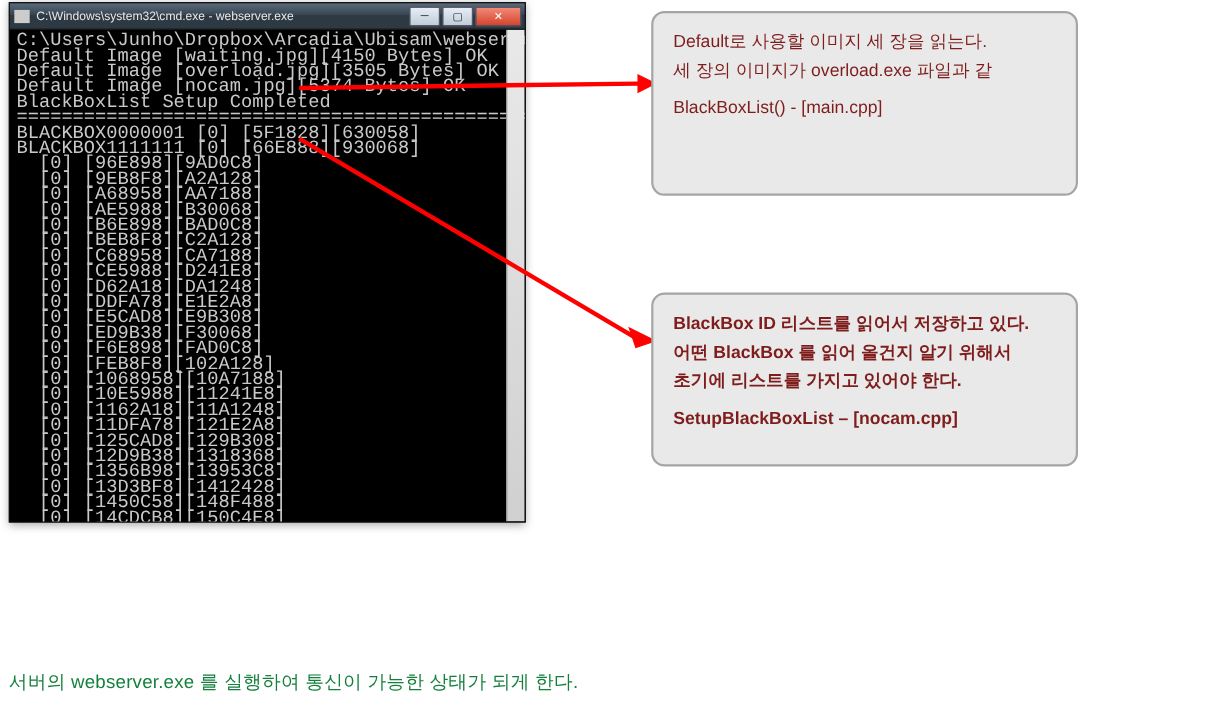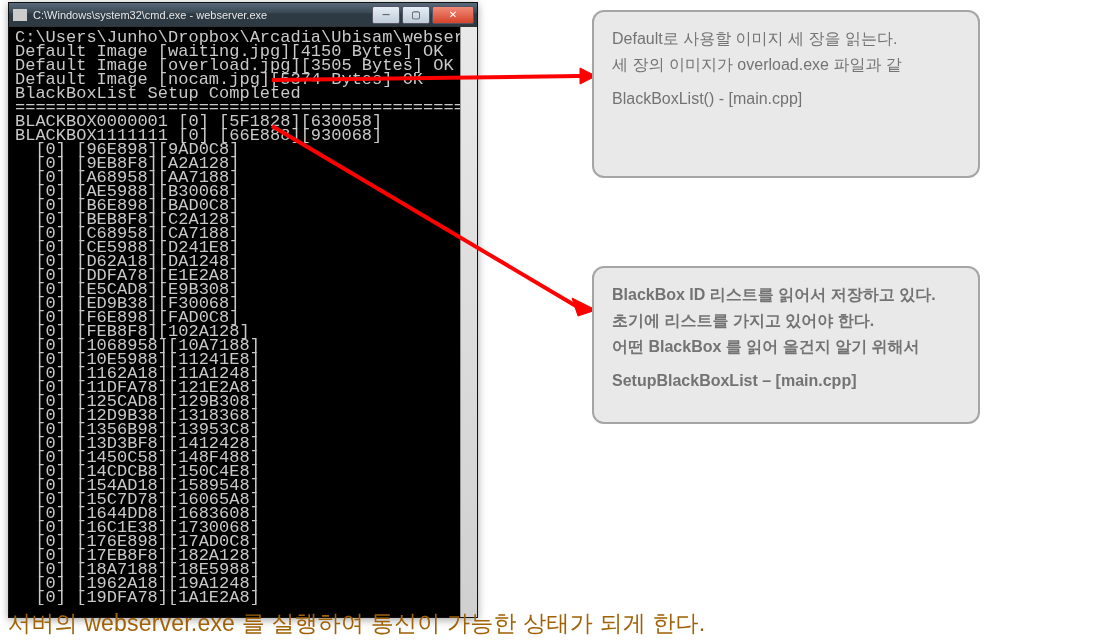--- a/index.html
+++ b/index.html
@@ -9,21 +9,21 @@
     background: #fff;
     font-family: Arial, "Malgun Gothic", sans-serif;
     position: relative;
     overflow: hidden;
   }
   
   
   .cmd-window {
     position: absolute;
     left: 8px; top: 2px;
-    width: 470px; height: 616px;
+    width: 470px; height: 473px;
     background: #000;
     border: 1px solid #111;
     box-shadow: 0 2px 8px rgba(0,0,0,.35);
   }
   .titlebar {
     height: 24px;
     background: linear-gradient(#5a6a7a, #374651 45%, #2d3a44 46%, #2d3a44);
     display: flex;
     align-items: center;
     border-bottom: 1px solid #333;
@@ -76,39 +76,39 @@
   
   .callout {
     position: absolute;
     width: 388px;
     background: #e9e9e9;
     border: 2px solid #a5a5a5;
     border-radius: 12px;
     padding: 14px 18px 18px;
     font-size: 16px;
     line-height: 26px;
-    color:#737373;
+    color:#7f1d1d;
   }
   .callout.cb1 { left: 592px; top: 10px; height:168px; }
   .callout.cb2 { left: 592px; top: 266px; height:158px;font-weight:bold; }
   
   
   .arrow {
     position: absolute;
     overflow: visible;
   }
   .arrow line, .arrow polygon { stroke:#ff0000; }
   .arrow polygon { fill:#ff0000; }
   
   
   .caption {
     position: absolute;
     left: 8px; top: 608px;
-    font-size: 23px;
-    color:#a16207;
+    font-size: 17px;
+    color:#15803d;
     letter-spacing: .2px;
   }
 </style>
 </head>
 <body>
 
 <div class="cmd-window">
   <div class="titlebar">
     <span class="title-icon"></span>
     <span class="title-text">C:\Windows\system32\cmd.exe - webserver.exe</span>
@@ -173,19 +173,19 @@
 
 <div class="callout cb1">
   <div>Default로 사용할 이미지 세 장을 읽는다.</div>
   <div>세 장의 이미지가 overload.exe 파일과 같</div>
   <div style="height:8px"></div>
   <div>BlackBoxList() - [main.cpp]</div>
 </div>
 
 <div class="callout cb2">
   <div>BlackBox ID 리스트를 읽어서 저장하고 있다.</div>
+  <div>어떤 BlackBox 를 읽어 올건지 알기 위해서</div>
   <div>초기에 리스트를 가지고 있어야 한다.</div>
-  <div>어떤 BlackBox 를 읽어 올건지 알기 위해서</div>
   <div style="height:8px"></div>
-  <div>SetupBlackBoxList – [main.cpp]</div>
+  <div>SetupBlackBoxList – [nocam.cpp]</div>
 </div>
 
 <div class="caption">서버의 webserver.exe 를 실행하여 통신이 가능한 상태가 되게 한다.</div>
 
 </body></html>

